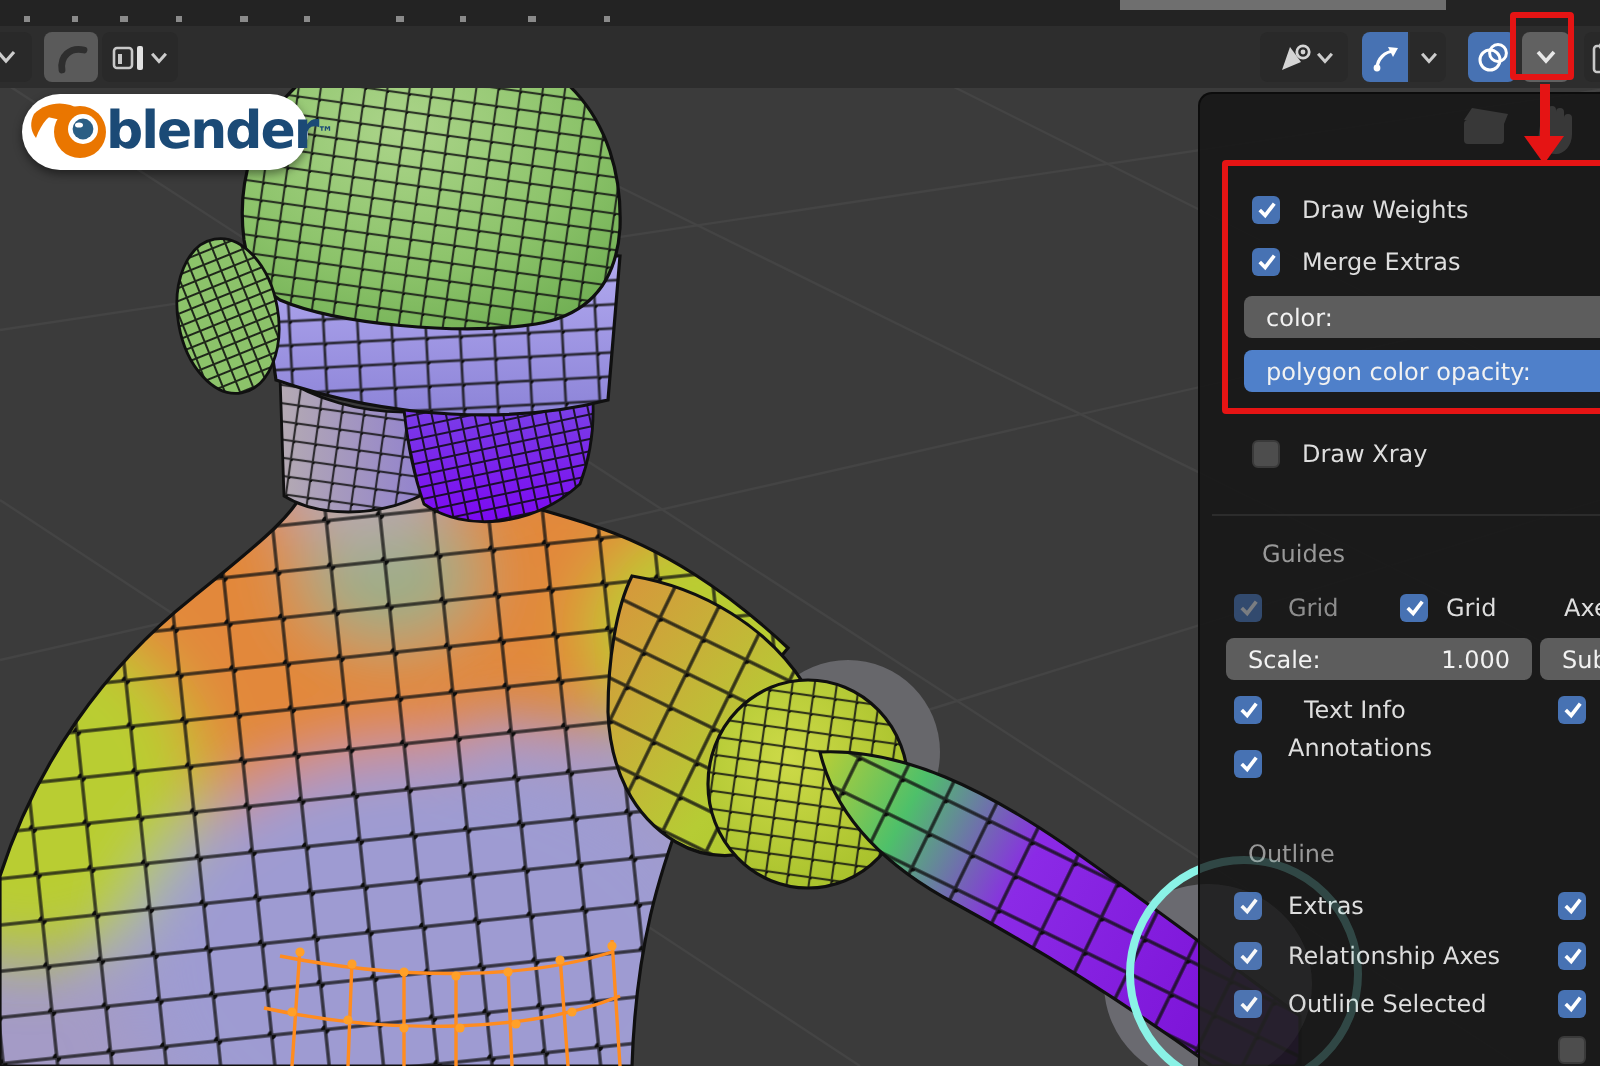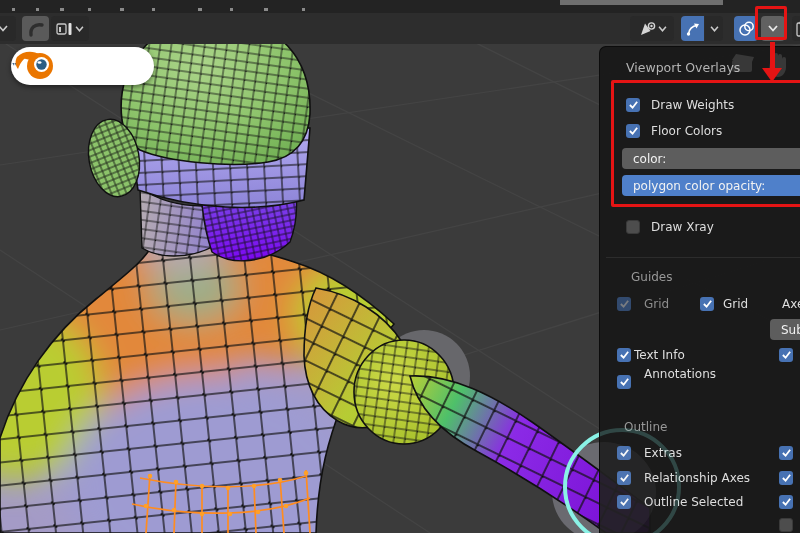--- a/index.html
+++ b/index.html
@@ -282,46 +282,46 @@
 
 <div class="logo-pill">
   <svg width="40" height="38" viewBox="0 0 40 38" style="position:absolute;left:2px;top:0">
     <path d="M4,10 C10,4 20,3 27,8 L22,14 Z" fill="#ea7600"></path>
     <circle cx="27" cy="19" r="13" fill="#ea7600"></circle>
     <circle cx="28.5" cy="17.5" r="7.5" fill="#ffffff"></circle>
     <circle cx="28.5" cy="17.5" r="5.2" fill="#2b5e84"></circle>
     <ellipse cx="26.5" cy="15.5" rx="2" ry="1.3" fill="#ffffff"></ellipse>
     <path d="M4,10 C2,14 2,18 5,22 C8,14 12,10 16,9 Z" fill="#ea7600"></path>
   </svg>
+  <span class="logo-text">blender</span>
     <span class="logo-tm">™</span>
 </div>
 
 <div class="panel">
-  <div class="title">Viewport Overlays</div>
   <svg class="ghost" style="left:130px;top:5px" width="26" height="24" viewBox="0 0 26 24">
     <rect x="2" y="8" width="20" height="12" rx="2" fill="#ffffff"></rect>
       <path d="M2,8 L6,2 L24,5 L22,10 Z" fill="#ffffff"></path>
   </svg>
   <svg class="ghost" style="left:164px;top:4px" width="26" height="28" viewBox="0 0 26 28">
     <path d="M6,12 V5 a2,2 0 0 1 4,0 V4 a2,2 0 0 1 4,0 v1 a2,2 0 0 1 4,0 v3 a2,2 0 0 1 4,0 v8 c0,6 -4,10 -8,10 c-5,0 -8,-3 -9,-7 Z" fill="#ffffff"></path>
   </svg>
 
   <div class="cb" style="left:26px;top:51px">
     <svg width="11" height="10" viewBox="0 0 12 11">
         <path d="M2,5.5 L5,8.5 L10,2" stroke="#ffffff" stroke-width="2" fill="none"></path>
       </svg>
   </div>
   <div class="prow-label" style="left:51px;top:51px">Draw Weights</div>
 
   <div class="cb" style="left:26px;top:77px">
     <svg width="11" height="10" viewBox="0 0 12 11">
         <path d="M2,5.5 L5,8.5 L10,2" stroke="#ffffff" stroke-width="2" fill="none"></path>
       </svg>
   </div>
-  <div class="prow-label" style="left:51px;top:77px">Floor Colors</div>
+  <div class="prow-label" style="left:51px;top:77px">Merge Extras</div>
 
   <div class="slider" style="left:22px;top:101px;width:184px">
     <span>color:</span>
   </div>
 
   <div class="slider blue" style="left:22px;top:128px;width:184px">
     <span>polygon color opacity:</span>
   </div>
 
   <div class="cb off" style="left:26px;top:173px"></div>
@@ -337,30 +337,34 @@
   </div>
   <div class="prow-label dim" style="left:44px;top:250px">Grid</div>
   <div class="cb" style="left:100px;top:250px">
     <svg width="11" height="10" viewBox="0 0 12 11">
         <path d="M2,5.5 L5,8.5 L10,2" stroke="#ffffff" stroke-width="2" fill="none"></path>
       </svg>
   </div>
   <div class="prow-label" style="left:123px;top:250px">Grid</div>
   <div class="prow-label" style="left:182px;top:250px">Axes</div>
 
+  <div class="slider" style="left:13px;top:272px;width:153px">
+    <span>Scale:</span>
+    <span class="val">1.000</span>
+  </div>
   <div class="slider" style="left:170px;top:272px;width:40px;border-radius:4px 0 0 4px">
     <span>Subdivisions</span>
   </div>
 
   <div class="cb" style="left:17px;top:301px">
     <svg width="11" height="10" viewBox="0 0 12 11">
         <path d="M2,5.5 L5,8.5 L10,2" stroke="#ffffff" stroke-width="2" fill="none"></path>
       </svg>
   </div>
-  <div class="prow-label" style="left:34px;top:301px">Text Info</div>
+  <div class="prow-label" style="left:52px;top:301px">Text Info</div>
   <div class="cb" style="left:179px;top:301px">
     <svg width="11" height="10" viewBox="0 0 12 11">
         <path d="M2,5.5 L5,8.5 L10,2" stroke="#ffffff" stroke-width="2" fill="none"></path>
       </svg>
   </div>
 
   <div class="cb" style="left:17px;top:328px">
     <svg width="11" height="10" viewBox="0 0 12 11">
         <path d="M2,5.5 L5,8.5 L10,2" stroke="#ffffff" stroke-width="2" fill="none"></path>
       </svg>

